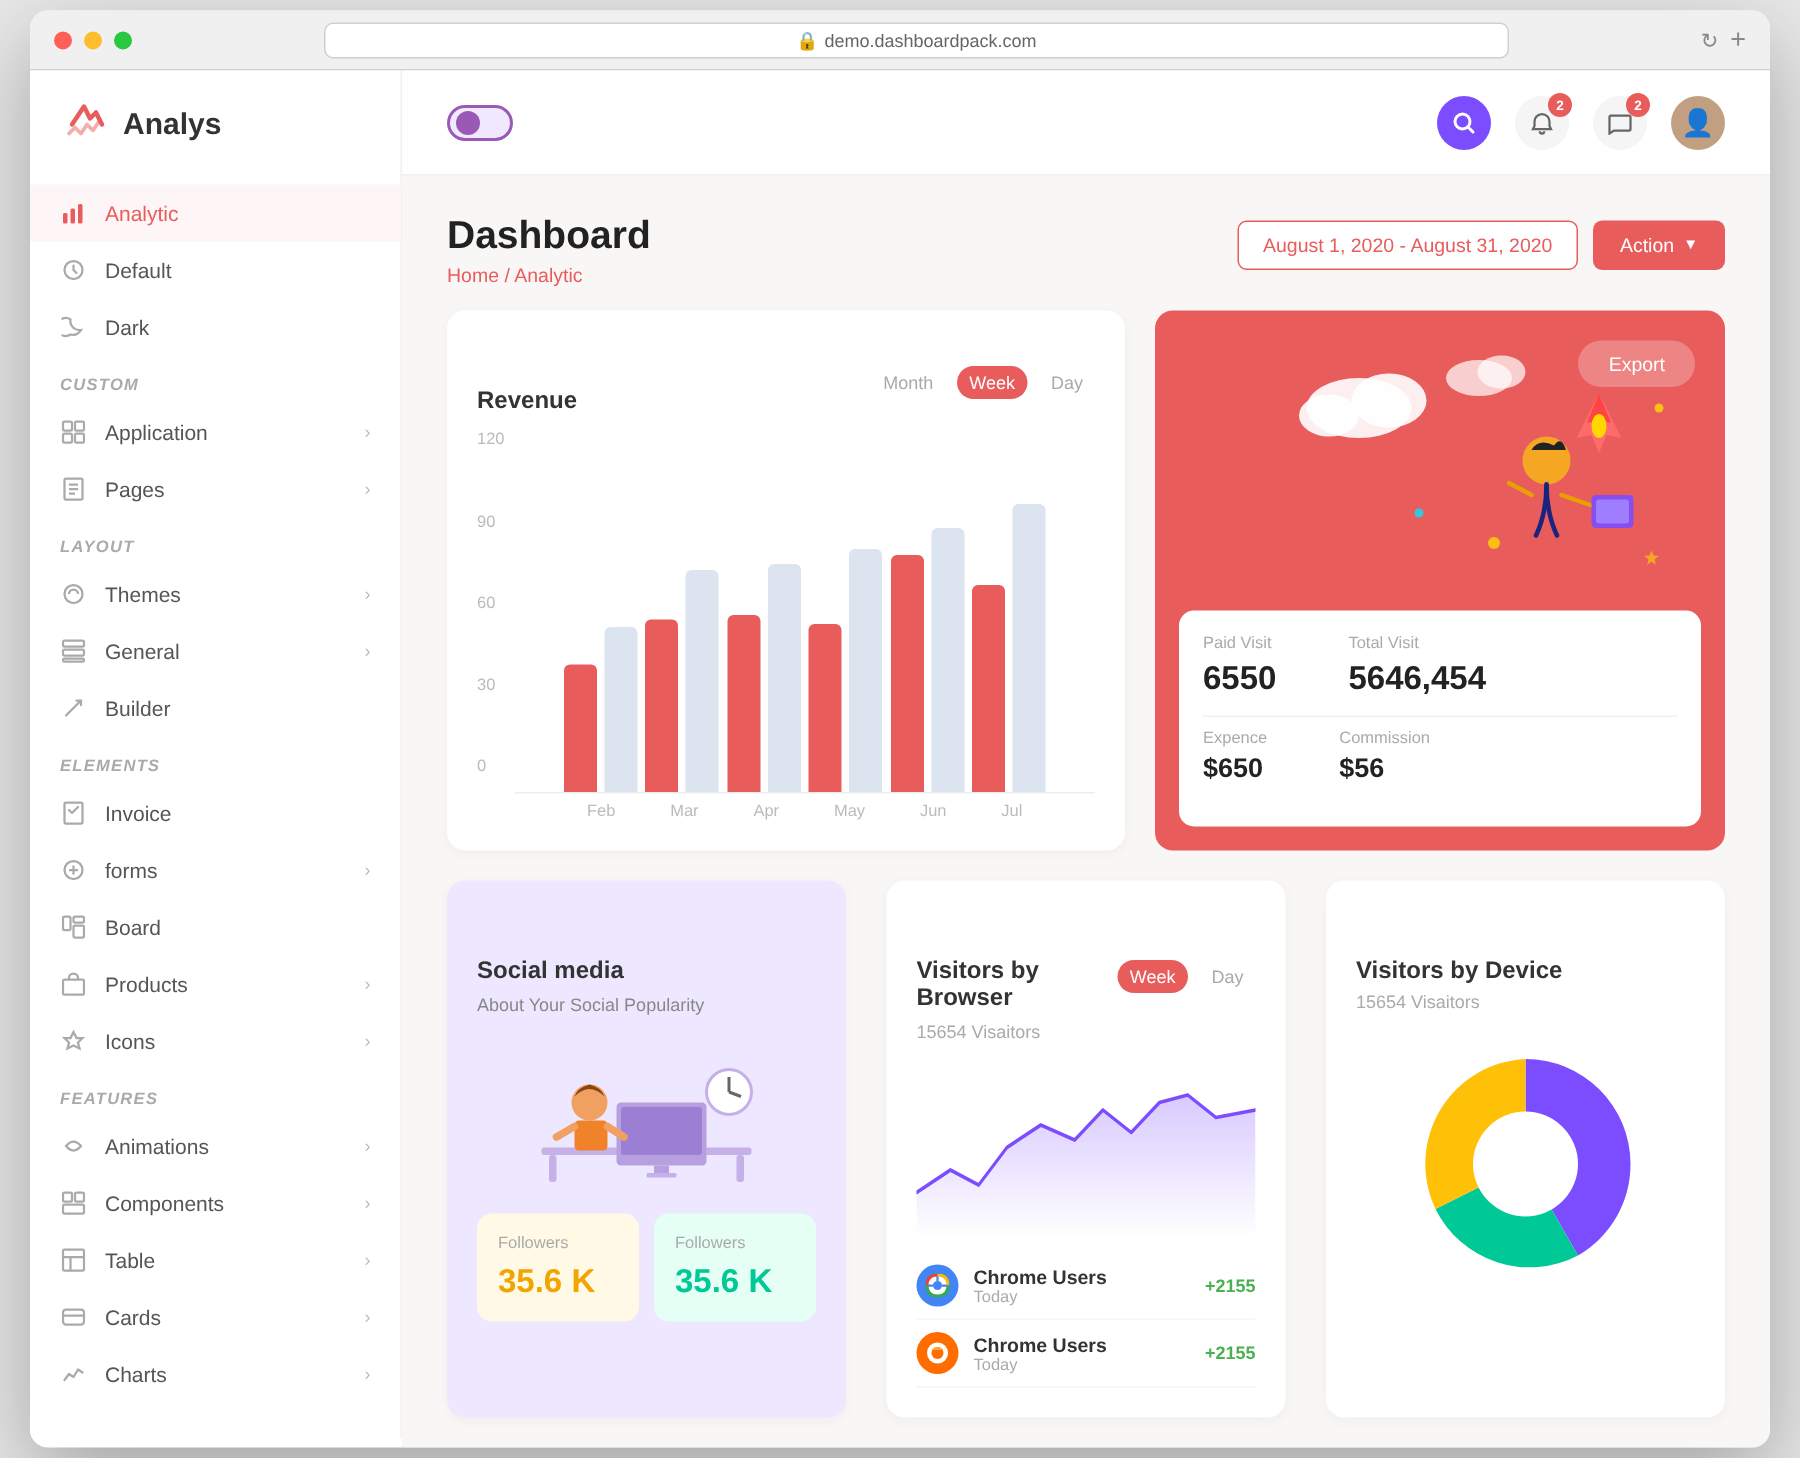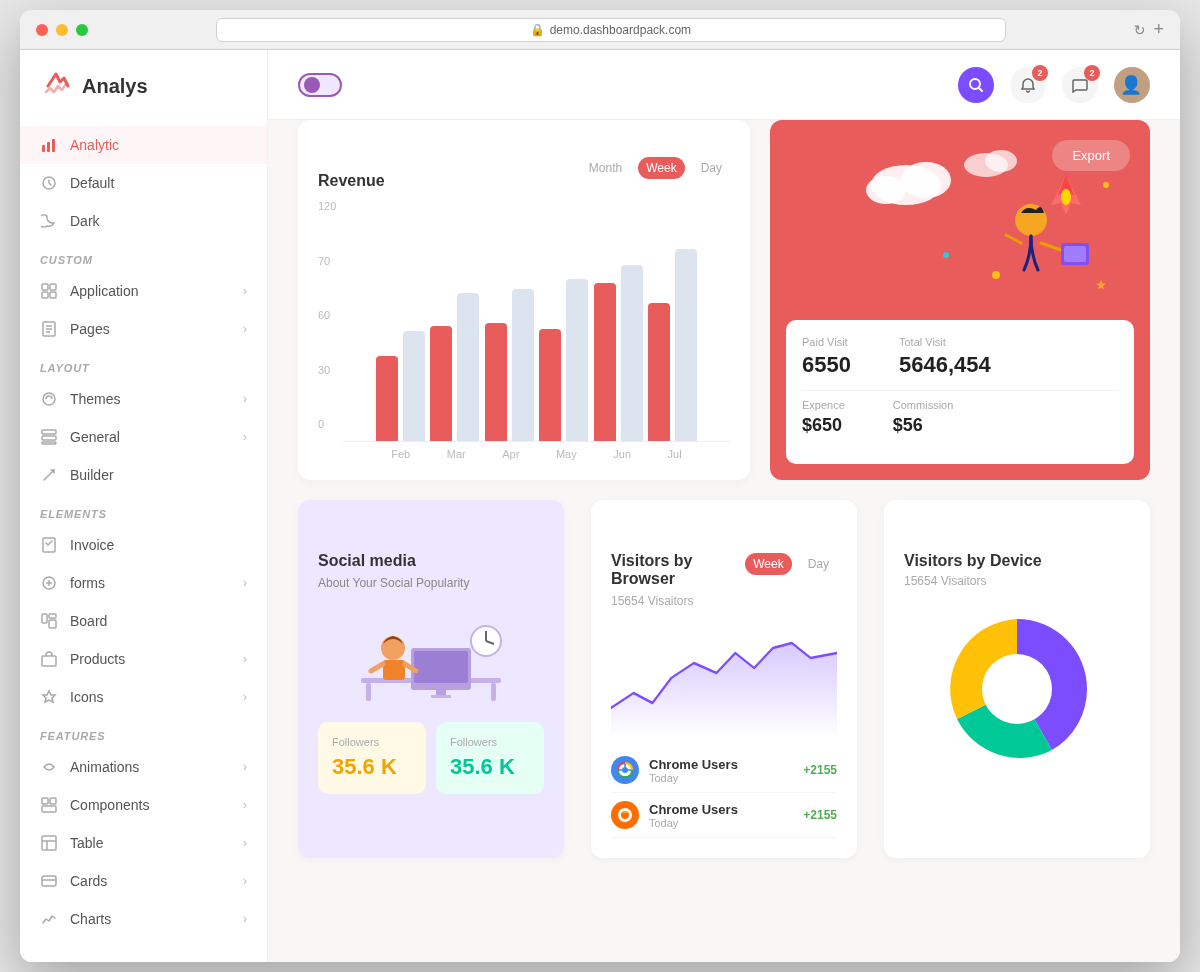--- a/index.html
+++ b/index.html
@@ -358,36 +358,53 @@
           <div class="topbar-icon">
             <svg width="16" height="16" viewBox="0 0 16 16" fill="none">
                 <path d="M2 3h12a1 1 0 011 1v8a1 1 0 01-1 1H4l-3 2V4a1 1 0 011-1z" stroke="#666" stroke-width="1.5" fill="none"></path>
               </svg>
             <div class="badge">2</div>
           </div>
           <div class="avatar">👤</div>
         </div>
       </div>
 
+      <div class="dashboard-header">
+        <div class="page-title-block">
+          <h1>Dashboard</h1>
+          <div class="breadcrumb">
+            <span>Home</span>
+            <span> / </span>
+            <span style="color: #e85c5c;">Analytic</span>
+          </div>
+        </div>
+        <div class="header-actions">
+          <button class="date-range-btn">August 1, 2020 - August 31, 2020</button>
+          <button class="action-btn">
+            <span>Action</span>
+            <span class="arrow">▼</span>
+          </button>
+        </div>
+      </div>
 
       <div class="cards-grid">
 
         <div class="card revenue-card">
           <div class="card-header revenue-card">
             <span class="card-title">Revenue</span>
             <div class="time-filters">
               <button class="time-btn">Month</button>
               <button class="time-btn active">Week</button>
               <button class="time-btn">Day</button>
             </div>
           </div>
           <div class="chart-area">
             <div class="chart-y-axis">
               <span>120</span>
-              <span>70</span>
+              <span>90</span>
               <span>60</span>
               <span>30</span>
               <span>0</span>
             </div>
             <div class="chart-bars">
               <div class="bar-group-inner">
                 <div class="bar bar-pink" style="height: 85px;"></div>
                 <div class="bar bar-gray" style="height: 110px;"></div>
               </div>
               <div class="bar-group-inner">

